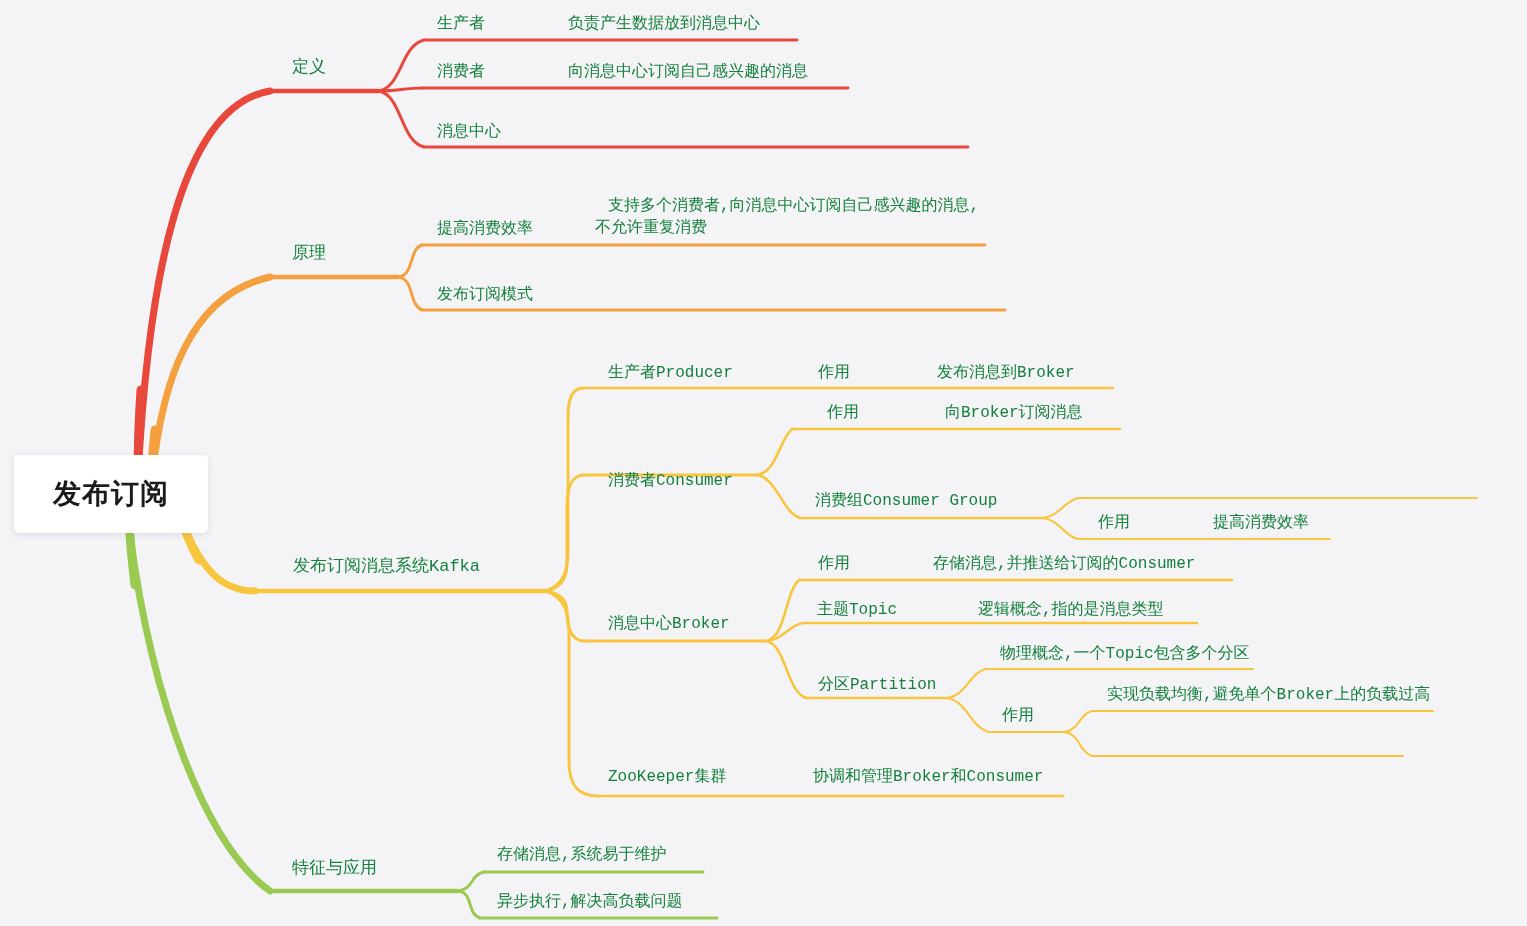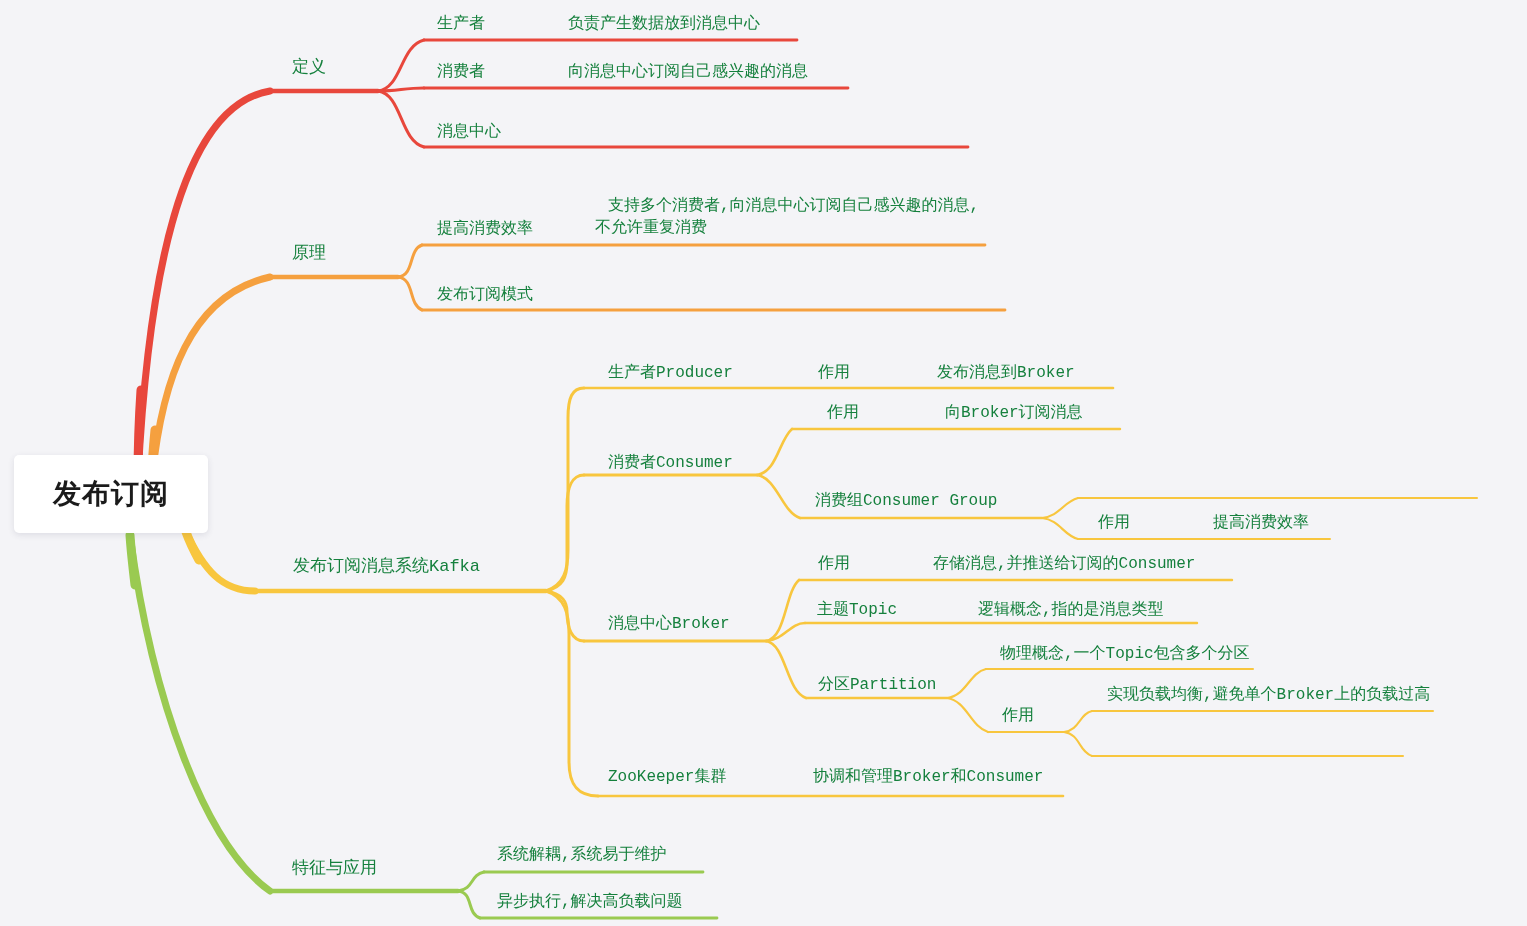--- a/index.html
+++ b/index.html
@@ -142,37 +142,37 @@
   <div class="node" style="left:437px;top:218px">提高消费效率</div>
   <div class="node wrap" style="left:595px;top:195px;width:395px;text-indent:13px">支持多个消费者,向消息中心订阅自己感兴趣的消息,不允许重复消费</div>
   <div class="node" style="left:437px;top:284px">发布订阅模式</div>
 
   <div class="node lv1" style="left:293px;top:556px">发布订阅消息系统Kafka</div>
 
   <div class="node" style="left:608px;top:362px">生产者Producer</div>
   <div class="node" style="left:818px;top:362px">作用</div>
   <div class="node" style="left:937px;top:362px">发布消息到Broker</div>
 
-  <div class="node" style="left:608px;top:452px">消费者Consumer</div>
+  <div class="node" style="left:608px;top:470px">消费者Consumer</div>
   <div class="node" style="left:827px;top:402px">作用</div>
   <div class="node" style="left:945px;top:402px">向Broker订阅消息</div>
   <div class="node" style="left:815px;top:490px">消费组Consumer Group</div>
   <div class="node" style="left:1098px;top:512px">作用</div>
   <div class="node" style="left:1213px;top:512px">提高消费效率</div>
 
   <div class="node" style="left:608px;top:613px">消息中心Broker</div>
   <div class="node" style="left:818px;top:553px">作用</div>
   <div class="node" style="left:933px;top:553px">存储消息,并推送给订阅的Consumer</div>
   <div class="node" style="left:817px;top:599px">主题Topic</div>
   <div class="node" style="left:978px;top:599px">逻辑概念,指的是消息类型</div>
   <div class="node" style="left:818px;top:674px">分区Partition</div>
   <div class="node" style="left:1000px;top:643px">物理概念,一个Topic包含多个分区</div>
   <div class="node" style="left:1002px;top:705px">作用</div>
   <div class="node" style="left:1107px;top:684px">实现负载均衡,避免单个Broker上的负载过高</div>
 
   <div class="node" style="left:608px;top:766px">ZooKeeper集群</div>
   <div class="node" style="left:813px;top:766px">协调和管理Broker和Consumer</div>
 
   <div class="node lv1" style="left:292px;top:858px">特征与应用</div>
-  <div class="node" style="left:497px;top:844px">系统解耦,系统易于维护</div>
+  <div class="node" style="left:497px;top:844px">存储消息,系统易于维护</div>
   <div class="node" style="left:497px;top:891px">异步执行,解决高负载问题</div>
 
 </div>
 
 </body></html>

